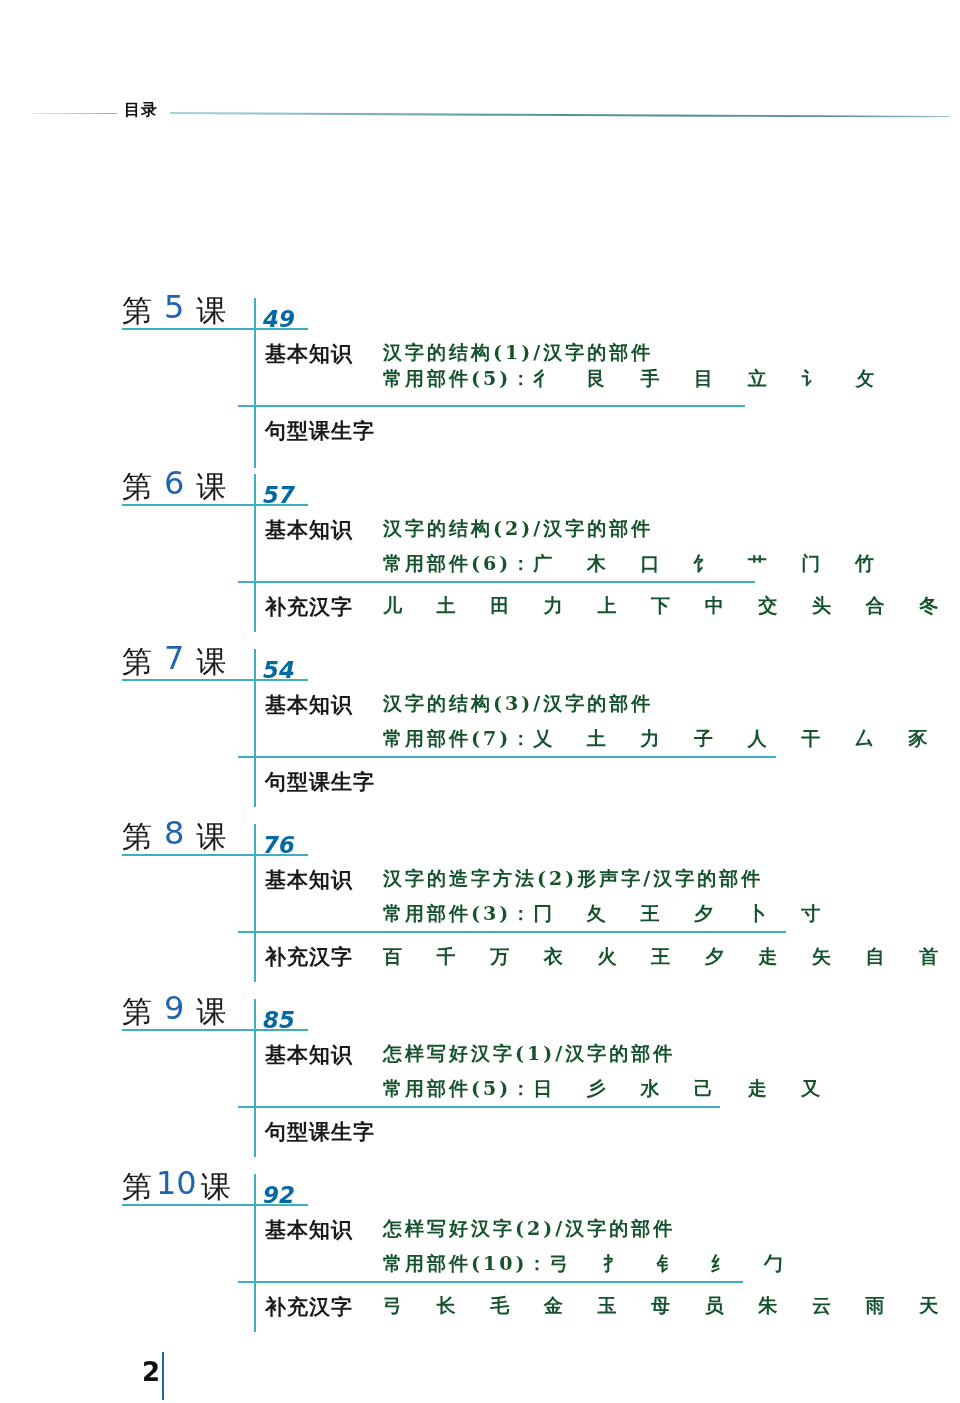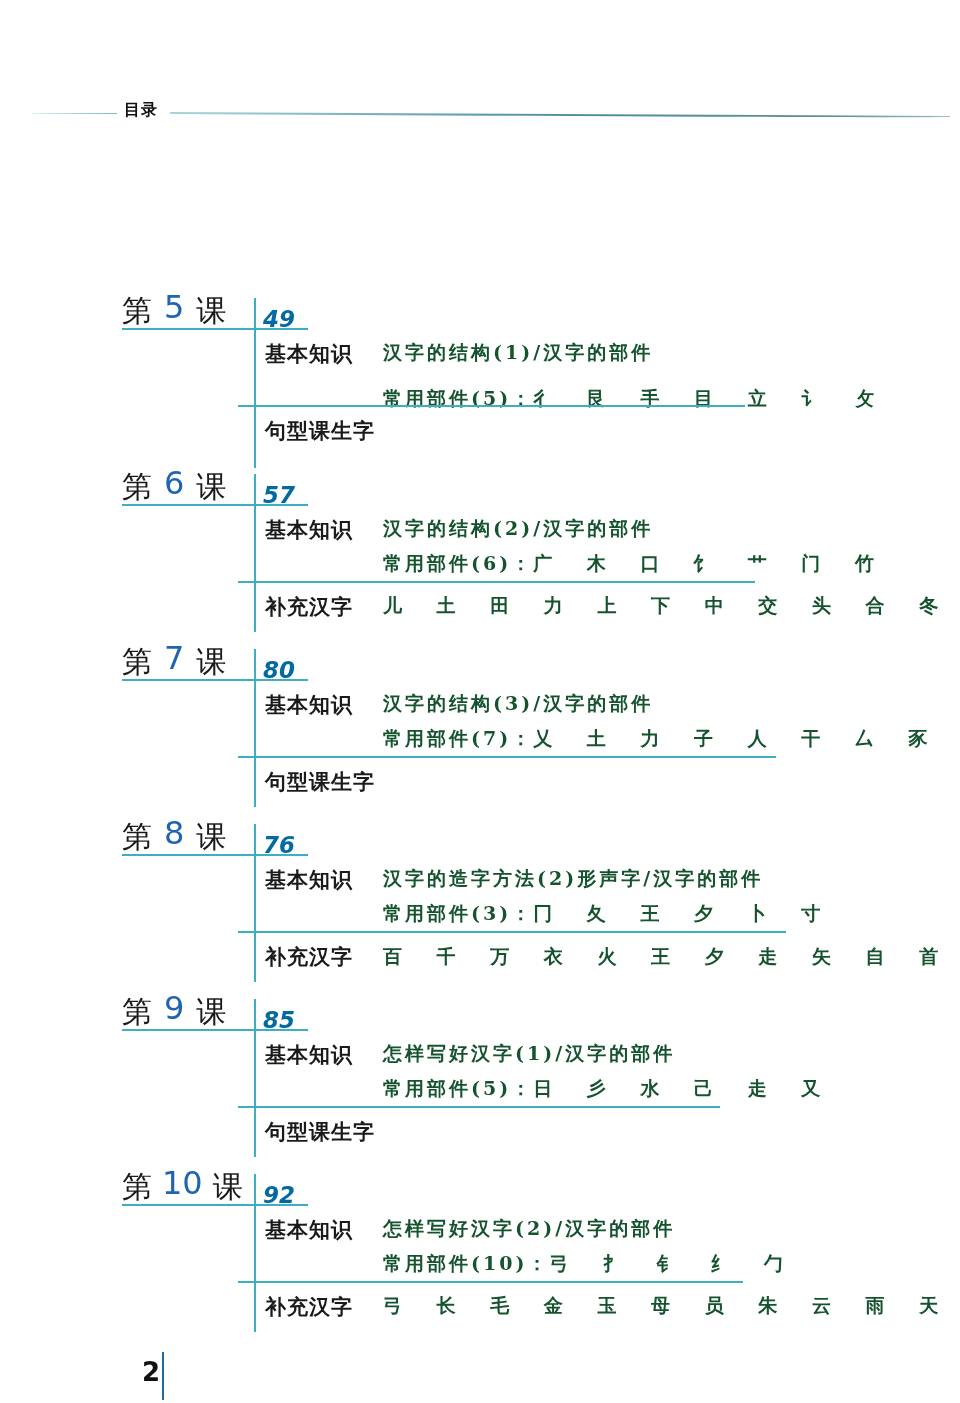--- a/index.html
+++ b/index.html
@@ -24,21 +24,21 @@
   }
   .lesson { position: absolute; left: 0; width: 960px; }
   .lesson-head {
     position: absolute; left: 122px; top: 0; height: 36px; display: flex; align-items: flex-end;
   }
   .lh-di, .lh-ke { font-size: 30px; color: #1a1a1a; line-height: 34px; }
   .lh-num {
     font-size: 32px; color: #1f64b0; line-height: 34px; font-family: "DejaVu Sans", sans-serif;
     margin: 0 12px; position: relative; top: -4px;
   }
-  .lh-num.two { margin: 0 10px; }
+  .lh-num.two { margin: 0 4px; }
   .head-line {
     position: absolute; left: 122px; top: 36px; width: 186px; height: 2px; background: #3eafc2;
   }
   .vline {
     position: absolute; left: 254px; top: 6px; width: 2px; background: #3eafc2;
   }
   .pagenum {
     position: absolute; left: 263px; top: 14px; font-size: 23px; font-style: italic; font-weight: bold;
     color: #0369a1;
   }
@@ -71,21 +71,21 @@
   <div class="lesson-head">
     <span class="lh-di">第</span>
     <span class="lh-num">5</span>
     <span class="lh-ke">课</span>
   </div>
   <div class="head-line"></div>
   <div class="vline" style="height:170px;"></div>
   <div class="pagenum">49</div>
   <div class="row-label" style="top:48px;">基本知识</div>
   <div class="row-text" style="top:48px;">汉字的结构(1)/汉字的部件</div>
-  <div class="row-text" style="top:94px;">
+  <div class="row-text" style="top:74px;">
     <span>常用部件(5)：</span><span class="chars">彳 艮 手 目 立 讠 攵</span>
   </div>
   <div class="sep-line" style="top:113px; width:507px;"></div>
   <div class="row-label" style="top:125px;">句型课生字</div>
 </div>
 
 <div class="lesson" style="top:468px;">
   <div class="lesson-head">
     <span class="lh-di">第</span>
     <span class="lh-num">6</span>
@@ -105,21 +105,21 @@
 </div>
 
 <div class="lesson" style="top:643px;">
   <div class="lesson-head">
     <span class="lh-di">第</span>
     <span class="lh-num">7</span>
     <span class="lh-ke">课</span>
   </div>
   <div class="head-line"></div>
   <div class="vline" style="height:158px;"></div>
-  <div class="pagenum">80</div>
+  <div class="pagenum">54</div>
   <div class="row-label" style="top:48px;">基本知识</div>
   <div class="row-text" style="top:48px;">汉字的结构(3)/汉字的部件</div>
   <div class="row-text" style="top:83px;">
     <span>常用部件(7)：</span><span class="chars">乂 土 力 子 人 干 厶 豕</span>
   </div>
   <div class="sep-line" style="top:113px; width:538px;"></div>
   <div class="row-label" style="top:125px;">句型课生字</div>
 </div>
 
 <div class="lesson" style="top:818px;">

